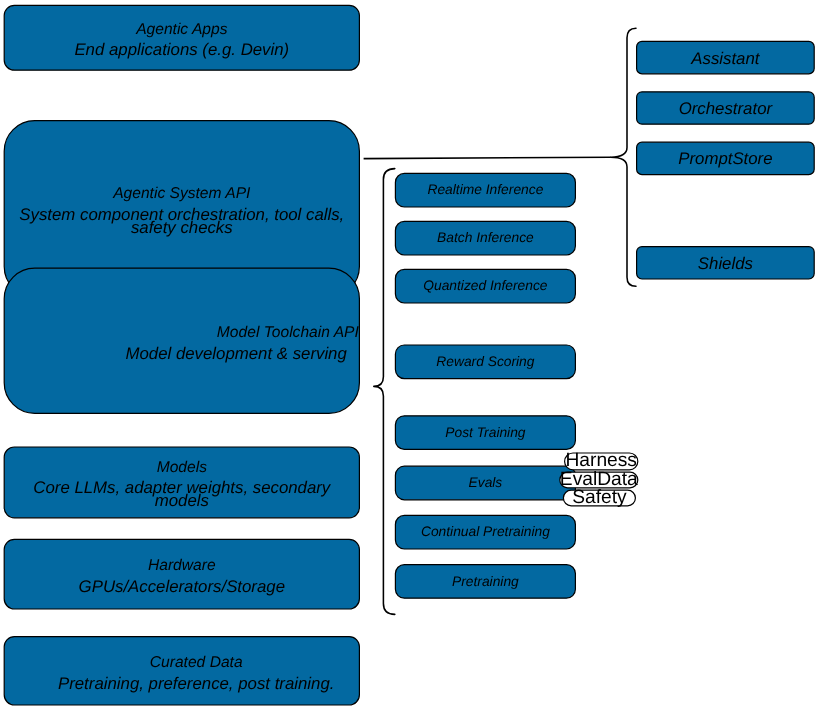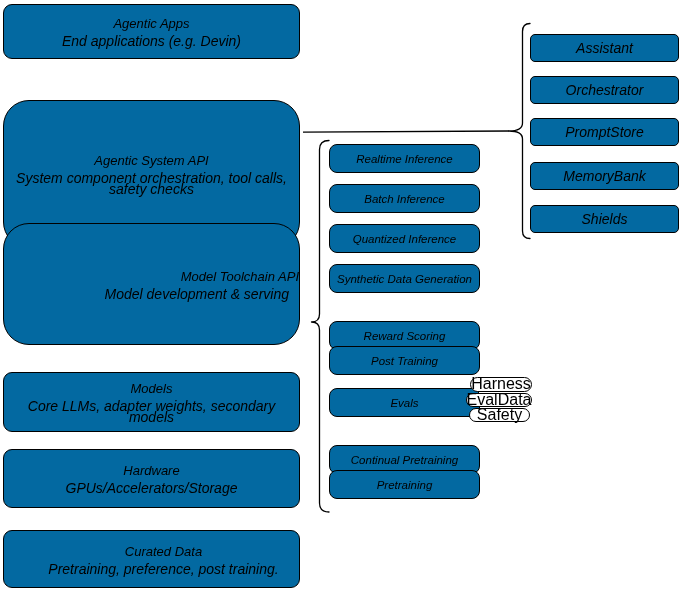--- a/index.html
+++ b/index.html
@@ -58,30 +58,28 @@
     <div class="lsub">GPUs/Accelerators/Storage</div>
   </div>
   <div class="node lbox r8" style="top:530px;height:58px;padding-left:24px;">
     <div class="ltitle">Curated Data</div>
     <div class="lsub">Pretraining, preference, post training.</div>
   </div>
 
   <div class="node mbox" style="top:144px;">Realtime Inference</div>
   <div class="node mbox" style="top:184px;">Batch Inference</div>
   <div class="node mbox" style="top:224px;">Quantized Inference</div>
-  <div class="node mbox" style="top:264px;">Synthetic Data Generation</div>
-  <div class="node mbox" style="top:321px;">Reward Scoring</div>
+  <div class="node mbox" style="top:287px;">Reward Scoring</div>
   <div class="node mbox" style="top:346px;">Post Training</div>
   <div class="node mbox" style="top:388px;">Evals</div>
-  <div class="node mbox" style="top:445px;">Continual Pretraining</div>
+  <div class="node mbox" style="top:429px;">Continual Pretraining</div>
   <div class="node mbox" style="top:470px;">Pretraining</div>
 
   <div class="pill" style="left:470px;top:377px;width:62px;">Harness</div>
   <div class="pill" style="left:466px;top:392.5px;width:66px;">EvalData</div>
   <div class="pill" style="left:469px;top:407.5px;width:61px;">Safety</div>
 
   <div class="node rbox" style="top:34px;">Assistant</div>
   <div class="node rbox" style="top:76px;">Orchestrator</div>
   <div class="node rbox" style="top:118px;">PromptStore</div>
-  <div class="node rbox" style="top:162px;">MemoryBank</div>
   <div class="node rbox" style="top:205px;">Shields</div>
 
 </div>
 
 </body></html>

